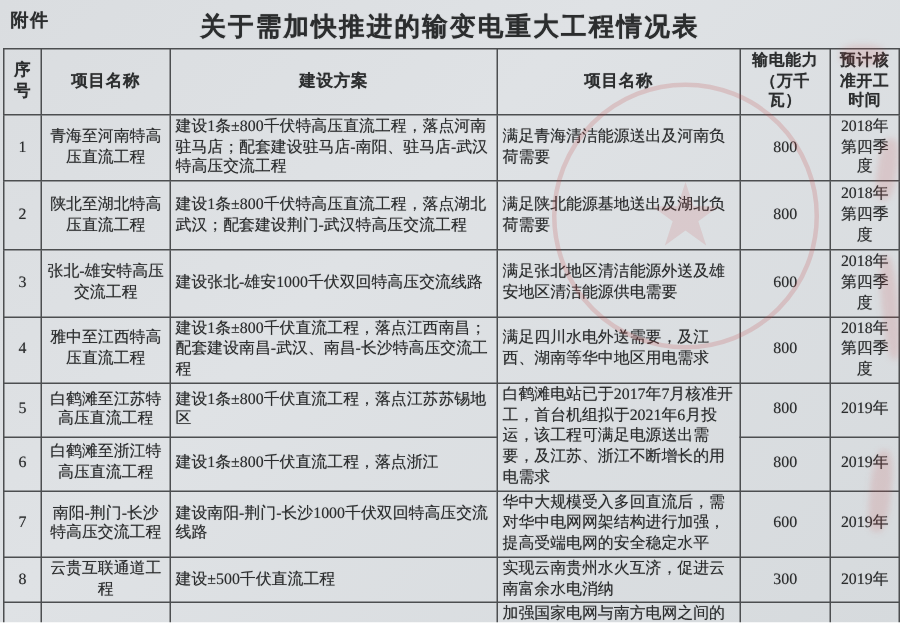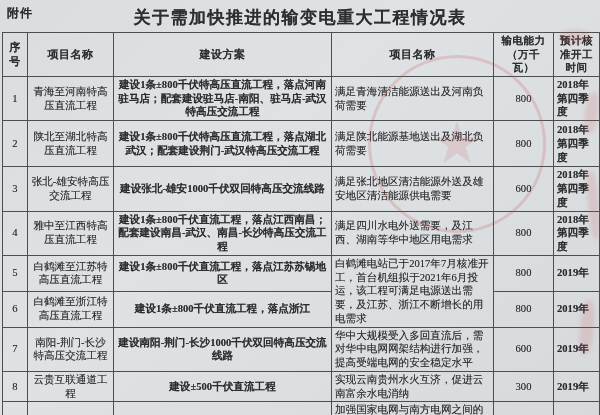--- a/index.html
+++ b/index.html
@@ -38,24 +38,24 @@
     overflow:hidden;
     box-sizing:border-box;
   }
   table.doc th{
     font-size:11px;font-weight:bold;text-align:center;
     height:30px;letter-spacing:0.5px;
   }
   table.doc td{font-size:10.6px;}
   td.c-no{text-align:center;}
   td.c-name{text-align:center;}
-  td.c-plan{text-align:center;font-weight:bold;}
+  td.c-plan{text-align:left;}
   td.c-nec{text-align:left;margin-left:17px;}
   td.c-cap{text-align:center;font-size:11px;}
-  td.c-start{font-weight:bold;}
+  td.c-start{text-align:center;}
   tbody tr:nth-child(1){height:40px;}
   tbody tr:nth-child(2){height:46px;}
   tbody tr:nth-child(3){height:38px;}
   tbody tr:nth-child(4){height:42px;}
   tbody tr:nth-child(5){height:30px;}
   tbody tr:nth-child(6){height:30px;}
   tbody tr:nth-child(7){height:42px;}
   tbody tr:nth-child(8){height:28px;}
   tbody tr:nth-child(9){height:40px;}
   

